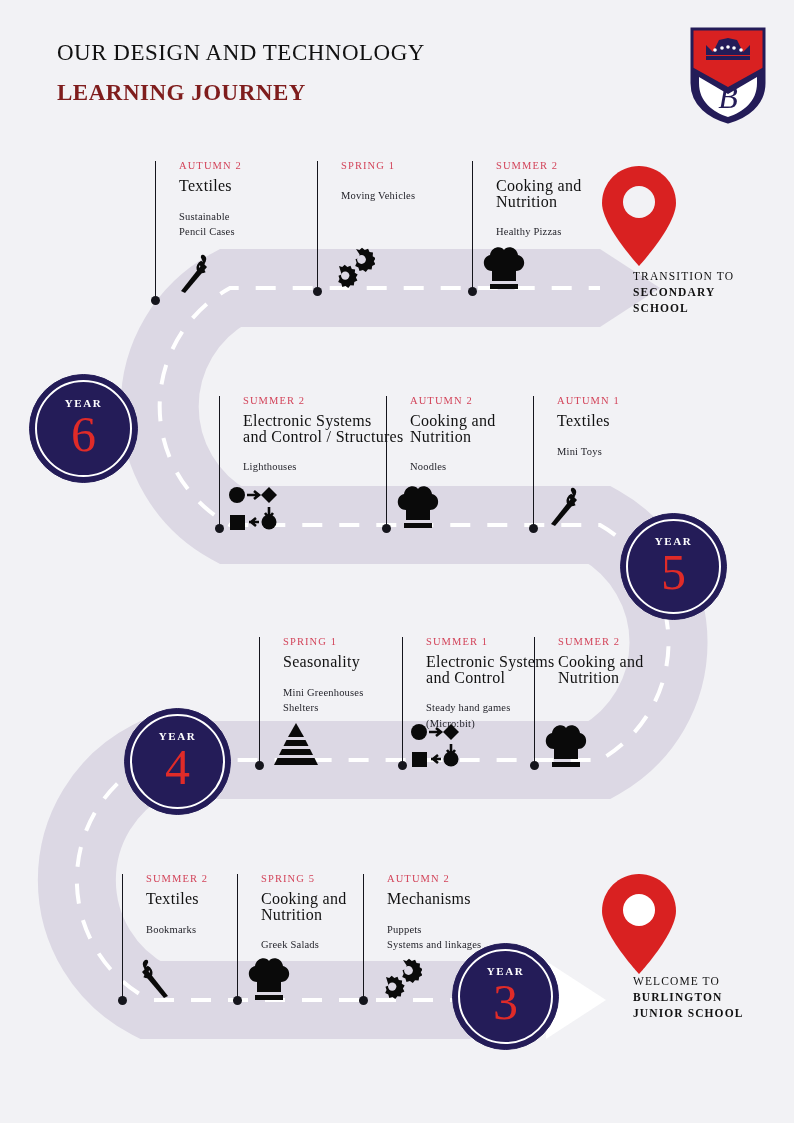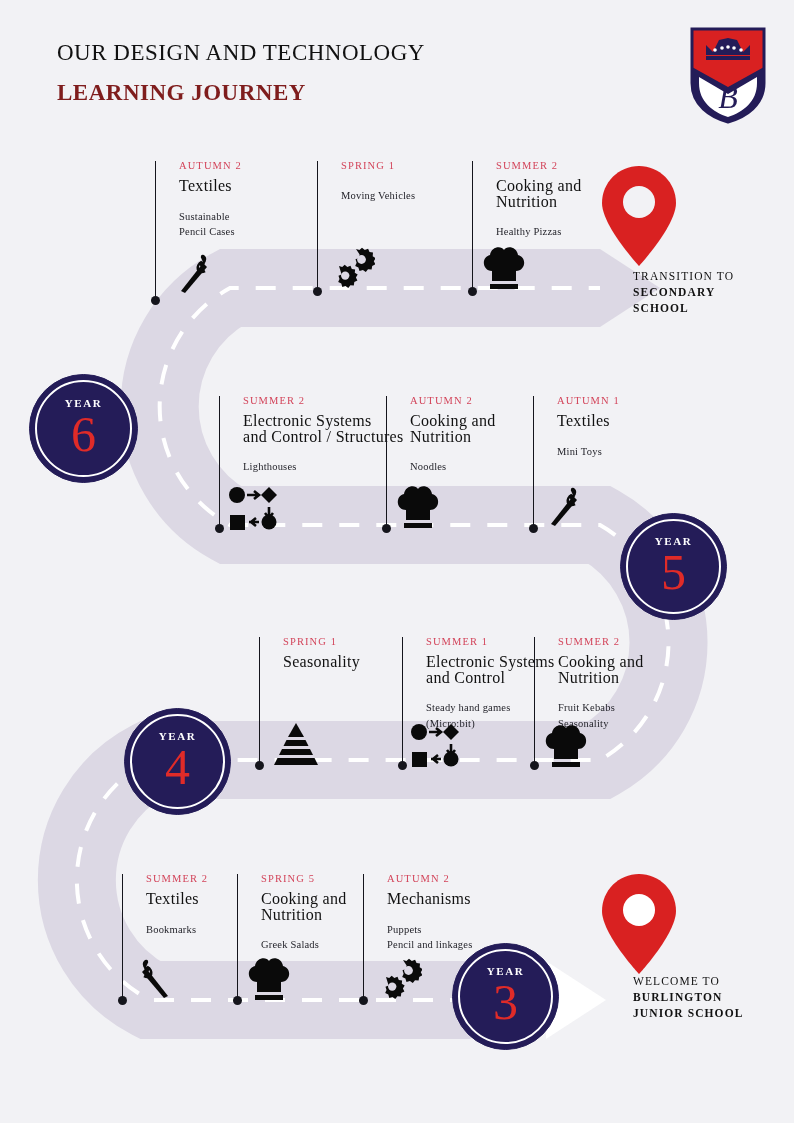--- a/index.html
+++ b/index.html
@@ -211,39 +211,43 @@
   </div>
 
   <div class="milestone" style="left:363px; top:874px;">
     <div class="ms-stem" style="height:126px;"></div>
     <div class="ms-dot" style="top:122px;"></div>
     <div class="ms-text">
       <div class="ms-season">AUTUMN 2</div>
       <div class="ms-title">Mechanisms</div>
       <div class="ms-desc">
           <div>Puppets</div>
-          <div>Pencil and linkages</div>
+          <div>Systems and linkages</div>
         </div>
     </div>
     <svg class="ms-icon" style="left:9px; top:84px; width:50px; height:44px;" viewBox="0 0 50 44">
       <g fill="#0a0a0a">
         <path d="M31 2 l3.4 1.1 2.6-2.4 2.8 2.3 3.3-1.3 1.4 3.4 3.5.5-.3 3.6 3 1.9-1.9 3.1 1.6 3.2-3.2 1.6-.6 3.5-3.6-.2-2.2 2.8-2.9-2.1-3.4 1-1.1-3.4-3.2-1.6 1.4-3.3-1.1-3.4 3.3-1.3.8-3.5z"></path>
         <circle cx="36.5" cy="12.5" r="4.4" fill="#dcd8e4"></circle>
         <path d="M14 19 l3.2 1 2.5-2.3 2.6 2.2 3.2-1.2 1.3 3.2 3.3.5-.3 3.4 2.9 1.8-1.8 2.9 1.5 3.1-3.1 1.5-.5 3.3-3.4-.2-2.1 2.7-2.8-2-3.2 1-1-3.3-3.1-1.5 1.3-3.2-1-3.2 3.1-1.3z"></path>
         <circle cx="20.2" cy="28.6" r="4.2" fill="#dcd8e4"></circle>
       </g>
     </svg>
   </div>
 
   <div class="milestone" style="left:259px; top:637px;">
     <div class="ms-stem" style="height:128px;"></div>
     <div class="ms-dot" style="top:124px;"></div>
     <div class="ms-text">
       <div class="ms-season">SPRING 1</div>
       <div class="ms-title">Seasonality</div>
+      <div class="ms-desc">
+          <div>Mini Greenhouses</div>
+          <div>Shelters</div>
+        </div>
     </div>
     <svg class="ms-icon" style="left:10px; top:86px; width:54px; height:44px;" viewBox="0 0 54 44">
       <g fill="#0a0a0a">
         <path d="M27 0 L35 14 H19 Z"></path>
         <path d="M17.5 17 H36.5 L39.5 23 H14.5 Z"></path>
         <path d="M13 26 H41 L44 32 H10 Z"></path>
         <path d="M8.5 35 H45.5 L49 42 H5 Z"></path>
       </g>
     </svg>
   </div>
@@ -271,24 +275,20 @@
       </g>
     </svg>
   </div>
 
   <div class="milestone" style="left:534px; top:637px;">
     <div class="ms-stem" style="height:128px;"></div>
     <div class="ms-dot" style="top:124px;"></div>
     <div class="ms-text">
       <div class="ms-season">SUMMER 2</div>
       <div class="ms-title">Cooking and<br>Nutrition</div>
-      <div class="ms-desc">
-          <div>Fruit Kebabs</div>
-          <div>Seasonality</div>
-        </div>
     </div>
     <svg class="ms-icon" style="left:8px; top:86px; width:48px; height:46px;" viewBox="0 0 48 46">
       <path d="M12 26 C2 26 1 12 10 10 C11 2 21 0 24 5 C27 0 37 2 38 10 C47 12 46 26 36 26 Z" fill="#0a0a0a"></path>
       <rect x="12" y="24" width="24" height="12" fill="#0a0a0a"></rect>
       <rect x="10" y="39" width="28" height="5" fill="#0a0a0a"></rect>
     </svg>
   </div>
 
   <div class="milestone" style="left:219px; top:396px;">
     <div class="ms-stem" style="height:132px;"></div>

